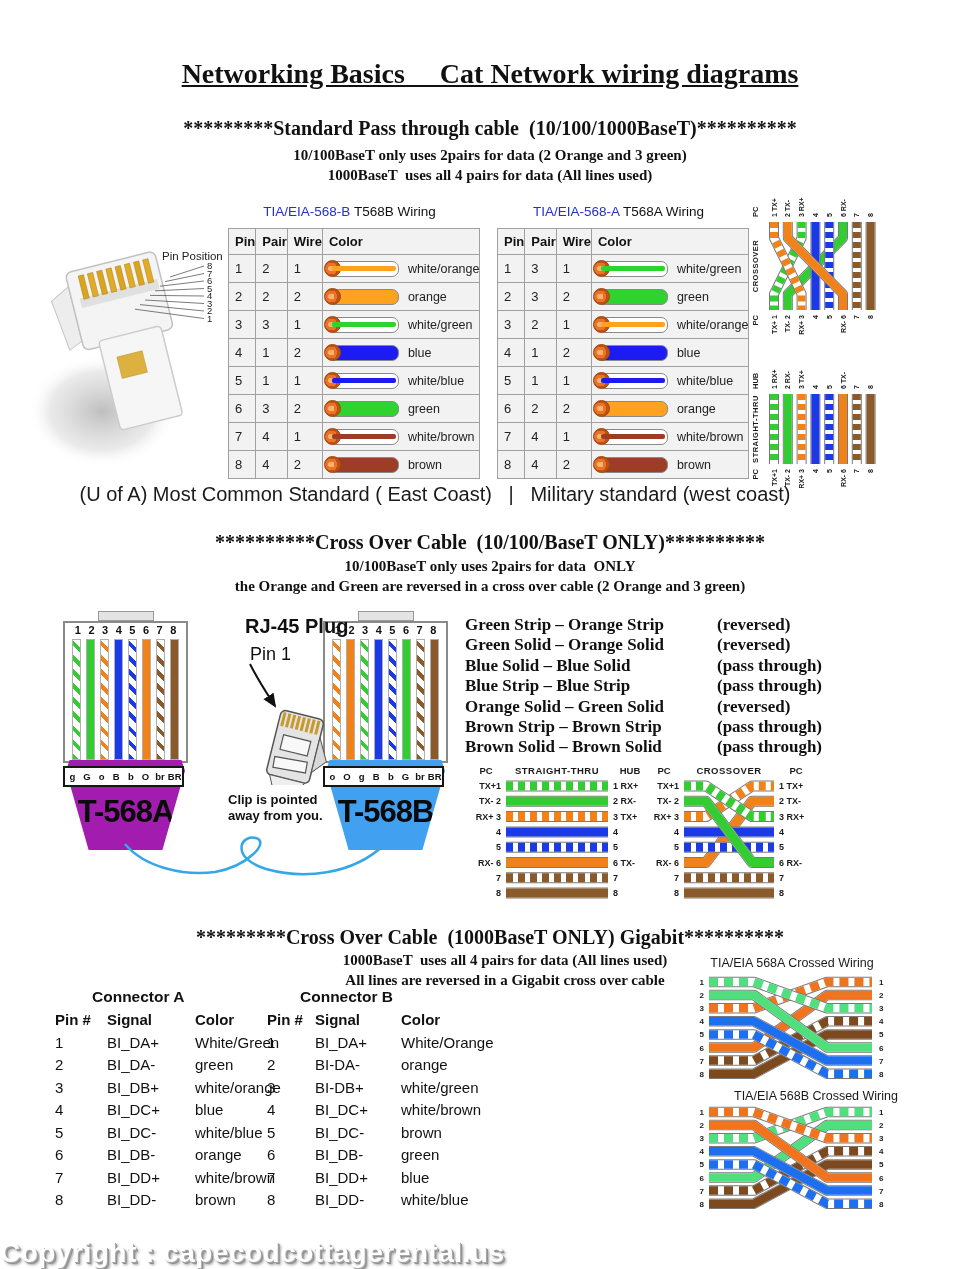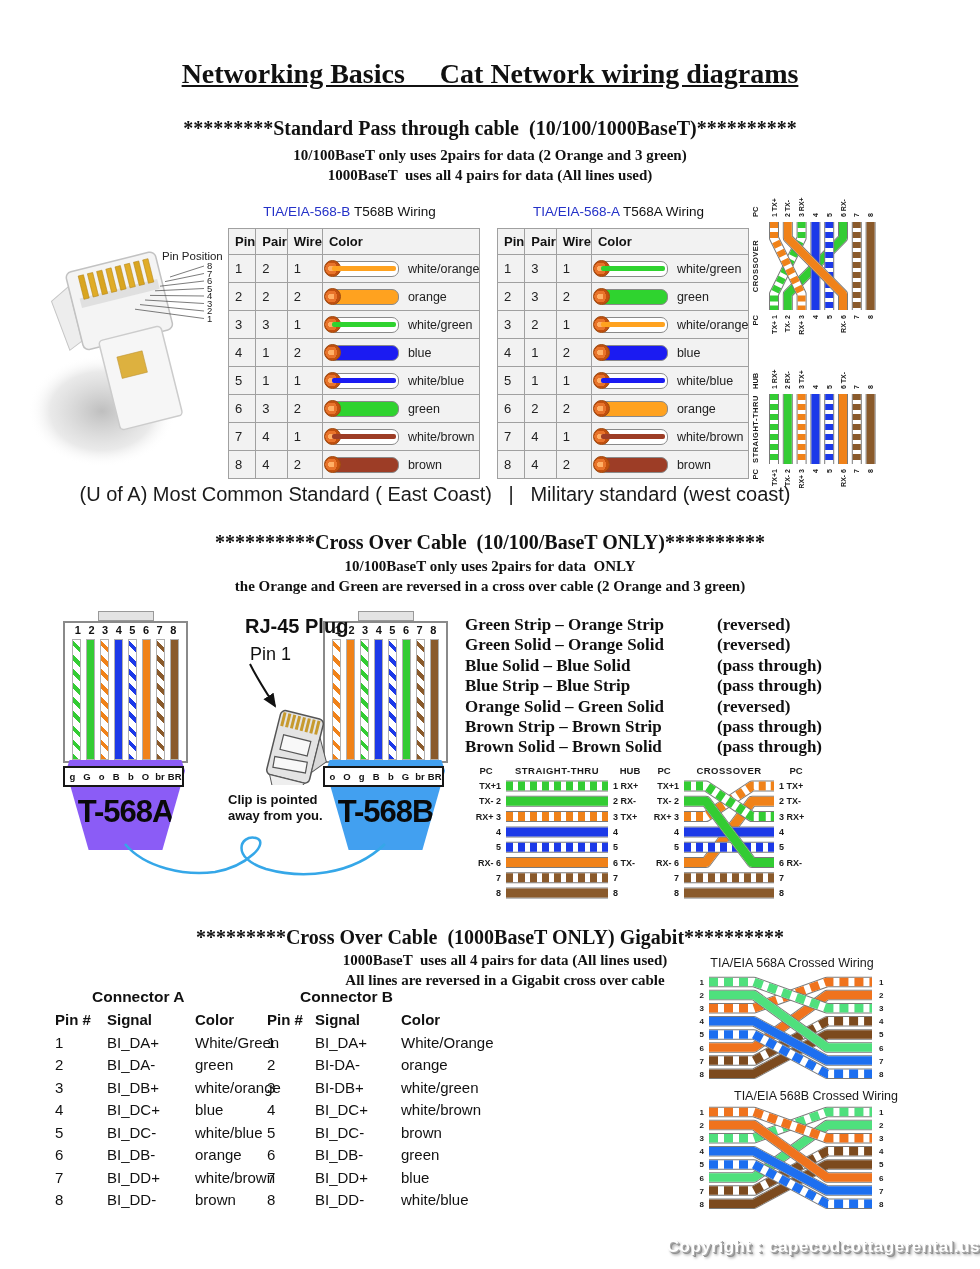--- a/index.html
+++ b/index.html
@@ -57,21 +57,21 @@
   .pairlist .row{display:flex;}
   .pairlist .p1{width:252px;}
 
   
   .ctable{position:absolute;top:988px;font-size:15px;color:#111;}
   .ct-title{font-weight:bold;font-size:15.5px;margin-bottom:5px;}
   .ct-grid{display:grid;row-gap:5.5px;}
   .ct-grid .hd{font-weight:bold;}
   .crossed-title{position:absolute;width:200px;text-align:center;font-size:12.5px;color:#1a1a1a;}
 
-  .footer{top:1237px;left:0;width:100%;text-align:right;font-size:17px;font-weight:bold;color:#fff;
+  .footer{top:1237px;left:0;width:100%;text-align:left;font-size:28px;font-weight:bold;color:#fff;
         letter-spacing:.5px;
         text-shadow:1px 1px 0 #a8a8a8,2px 2px 0 #909090,3px 3px 3px #9a9a9a;}
   svg{font-family:"Liberation Sans",sans-serif;}
 </style>
 </head>
 <body>
 
 <div class="page">
 
   <div class="abs serif pre center h-main">Networking Basics     Cat Network wiring diagrams</div>
@@ -501,21 +501,21 @@
       <div class="plug-strip">
         <span>g</span>
         <span>G</span>
         <span>o</span>
         <span>B</span>
         <span>b</span>
         <span>O</span>
         <span>br</span>
         <span>BR</span>
       </div>
-      <div class="plug-boot" style="background: #8b5cf6;">
+      <div class="plug-boot" style="background: #a21caf;">
         <div class="blabel">T-568A</div>
       </div>
     </div>
   <div class="plug" id="plugB" style="left:323px">
       <div class="plug-tab"></div>
       <div class="plug-body">
         <div class="plug-nums">
           <span>1</span>
           <span>2</span>
           <span>3</span>

